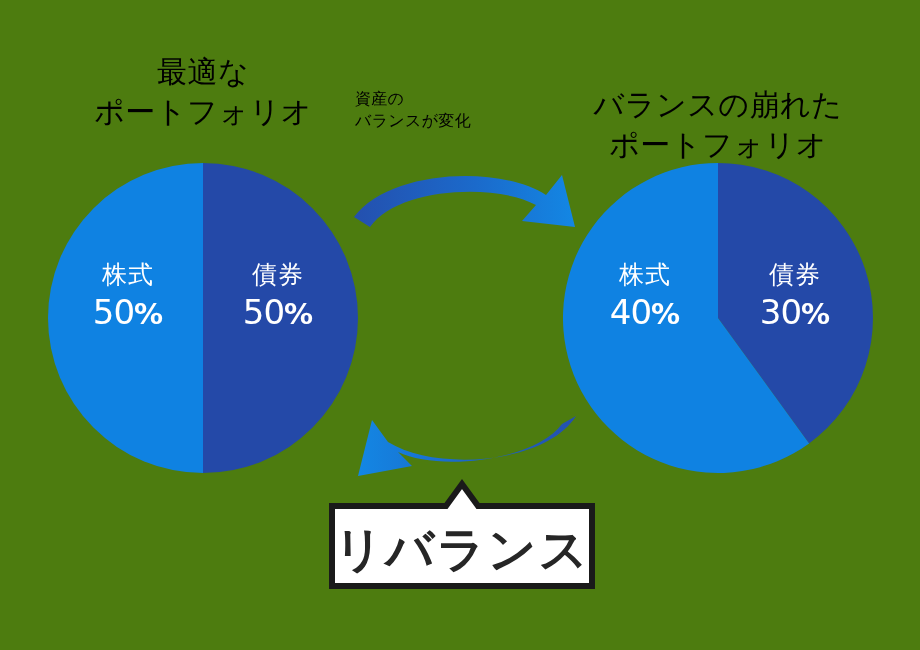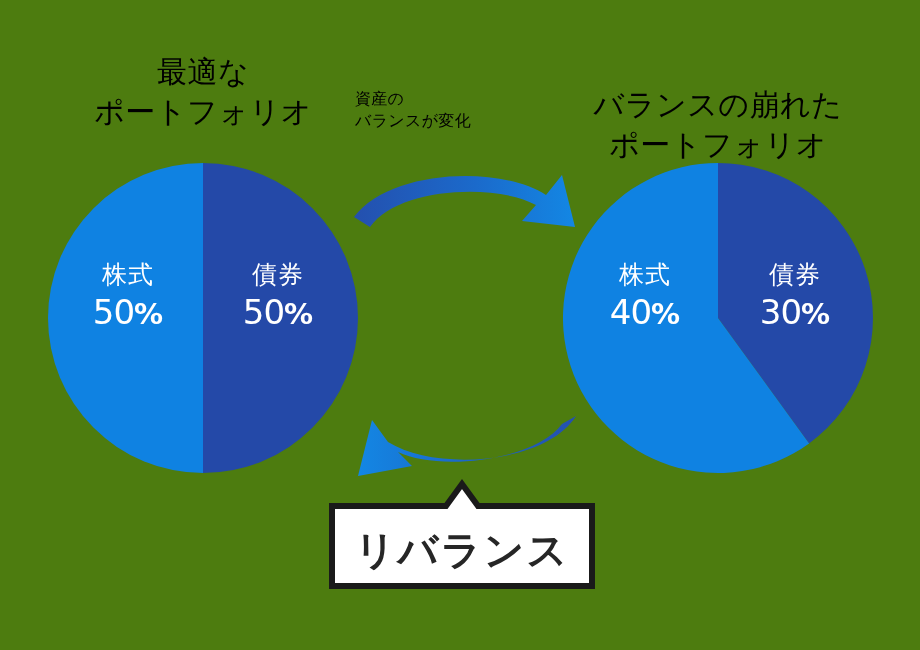--- a/index.html
+++ b/index.html
@@ -110,21 +110,21 @@
   #callout-label {
     position: absolute;
     left: 0;
     top: 32px;
     width: 268px;
     height: 80px;
     display: flex;
     align-items: center;
     justify-content: center;
     color: #262626;
-    font-size: 40px;
+    font-size: 48px;
     font-weight: 700;
     letter-spacing: 2px;
   }
 </style>
 </head>
 <body>
 
 <div id="stage">
 
   <div class="pie-title" id="title-left">最適な

